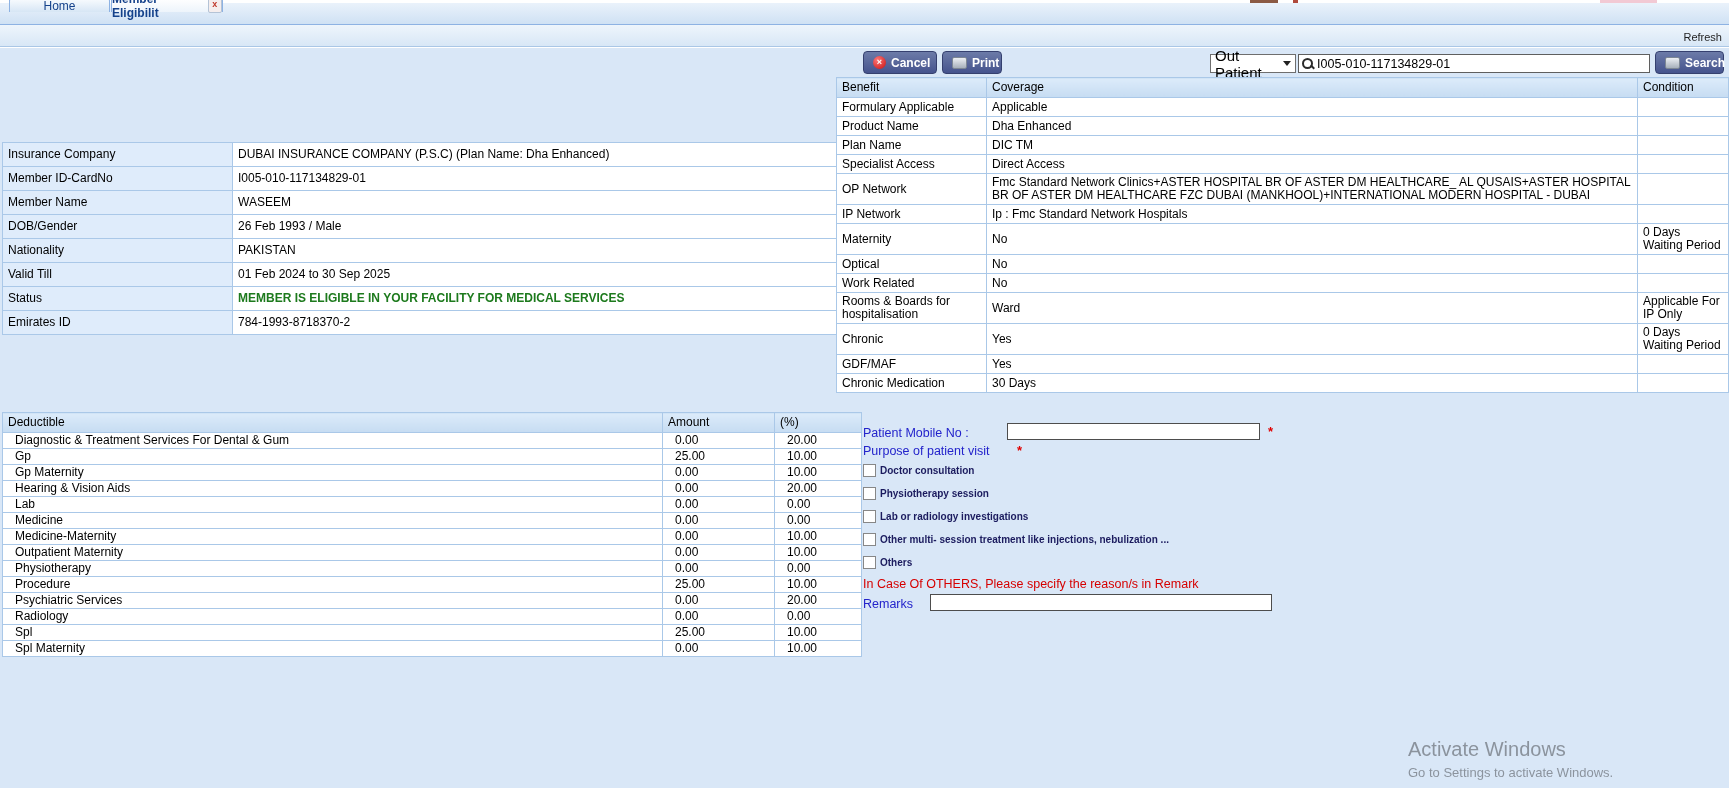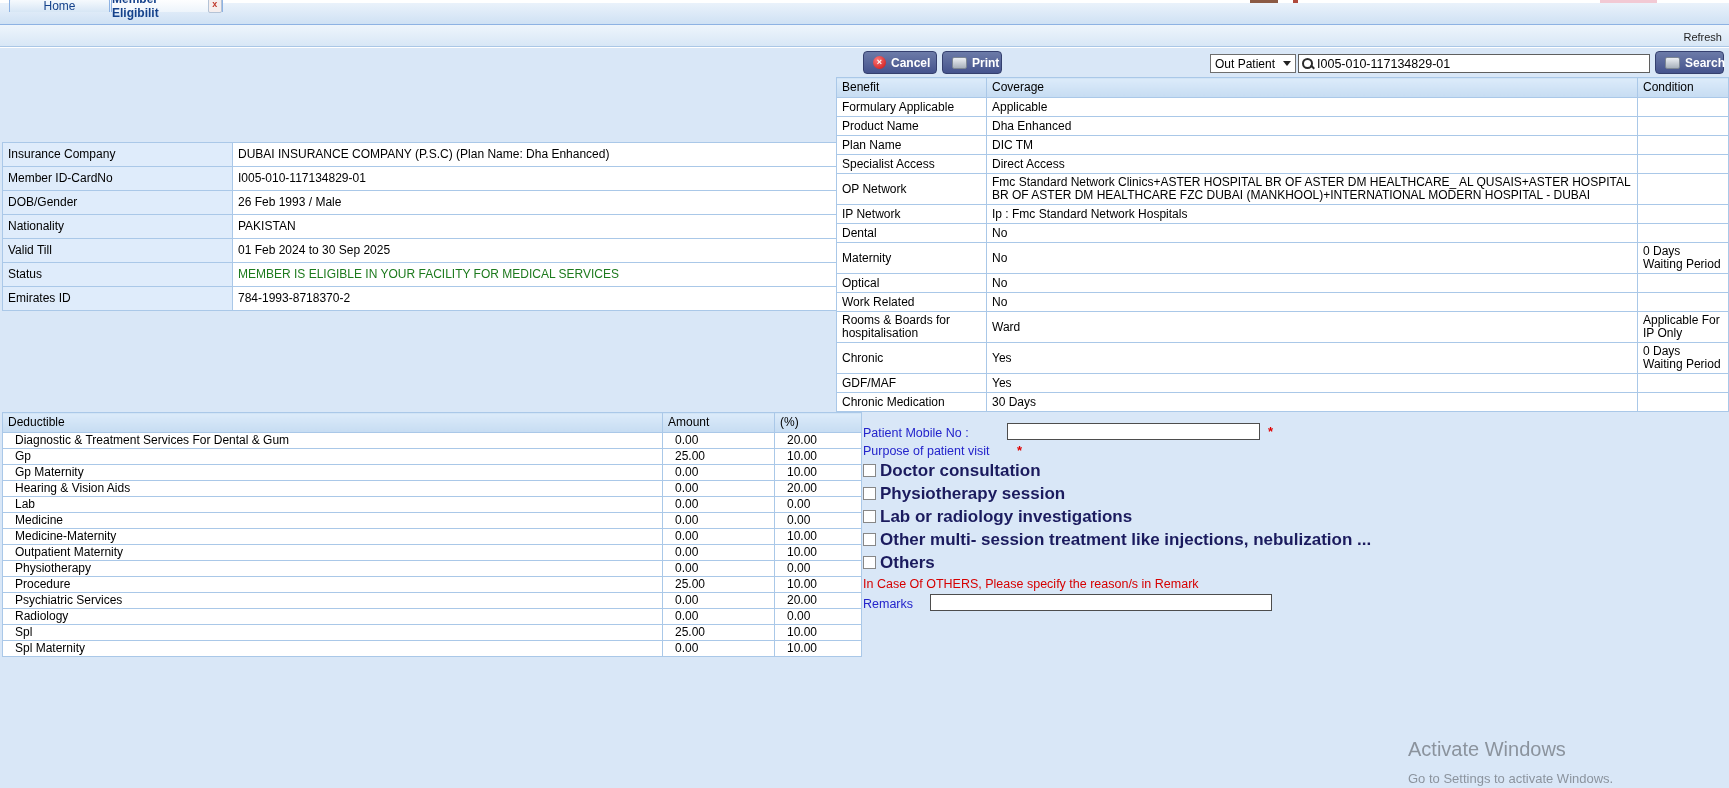--- a/index.html
+++ b/index.html
@@ -27,59 +27,59 @@
   
   .content-bg{position:absolute;left:0;top:47px;width:1729px;height:741px;background:#d9e7f7;border-top:1px solid #fff}
   
   .tbl{position:absolute;border-collapse:collapse;table-layout:fixed;background:#fff;font-size:12px;color:#000;border:1px solid #86add4}
   .tbl th,.tbl td{border:1px solid #aac8e8;padding:2px 5px;vertical-align:middle;text-align:left;overflow:hidden;line-height:13px}
   .tbl th{background:linear-gradient(#dcebfa,#c6dcf2);font-weight:normal;height:15px}
   .patient-tbl{left:2px;top:142px;width:858px}
   .patient-tbl th{text-align:center}
   .patient-tbl td{height:19px}
   .patient-tbl td.plabel{background:#dfecfb}
-  .status-green{color:#1d7a1d;font-weight:normal}
+  .status-green{color:#1d7a1d;font-weight:bold}
   .benefits-tbl{left:836px;top:77px;width:892px}
   .benefits-tbl td{height:14px}
   .deduct-tbl{left:2px;top:412px;width:859px}
   .deduct-tbl td{height:13px;padding:1px 12px}
   
   .btn{position:absolute;top:51px;height:23px;box-sizing:border-box;display:flex;align-items:center;gap:5px;
        padding:0 9px;background:linear-gradient(#6c7ba8,#45538d);border:1px solid #35406f;border-radius:4px;
        color:#fff;font-size:12px;font-weight:bold;cursor:pointer}
   .btn-cancel{left:863px;width:74px}
   .btn-print{left:942px;width:60px}
   .btn-search{left:1655px;width:69px}
   .cancel-ico{width:13px;height:13px;border-radius:50%;background:radial-gradient(circle at 35% 30%,#f77,#c41010);
               color:#fff;font-size:9px;line-height:13px;text-align:center;font-weight:bold;flex:none}
   .mini-ico{width:13px;height:10px;background:linear-gradient(#eceff3,#a7b0bb);border:1px solid #7d8794;border-radius:2px;flex:none}
   
   .select{position:absolute;left:1210px;top:54px;width:86px;height:19px;box-sizing:border-box;background:#fff;
           border:1px solid #6e6e6e;display:flex;align-items:center;justify-content:space-between;
-          padding:0 4px;font-size:12px;cursor:pointer}
+          padding:0 4px;font-size:15px;cursor:pointer}
   .sel-arrow{width:0;height:0;border-left:4px solid transparent;border-right:4px solid transparent;border-top:5px solid #222}
   .searchbox{position:absolute;left:1298px;top:54px;width:352px;height:19px;box-sizing:border-box;background:#fff;
              border:1px solid #5f5f5f;display:flex;align-items:center;gap:4px;padding:0 3px}
   .mag{width:7px;height:7px;border:2px solid #2b2b2b;border-radius:50%;position:relative;flex:none}
   .mag::after{content:"";position:absolute;left:6px;top:6px;width:5px;height:2px;background:#2b2b2b;transform:rotate(45deg)}
   .searchbox input{border:none;outline:none;flex:1;font-size:12.5px;font-family:inherit;background:transparent;padding:0}
   
   .flabel{position:absolute;font-size:12.5px;color:#2323cb;white-space:nowrap}
   .req{position:absolute;color:#e00000;font-size:13px;font-weight:bold}
   .finput{position:absolute;box-sizing:border-box;border:1px solid #4d4d4d;background:#fff;height:17px;
           font-size:12px;font-family:inherit;padding:0 3px;outline:none}
   .chk-list{position:absolute;left:863px;top:459px}
   .chk-row{display:flex;align-items:center;gap:4px;height:23px;cursor:default}
   .chk-box{width:11px;height:11px;border:1px solid #878787;background:#fff;flex:none;cursor:pointer}
-  .chk-label{font-size:17px;font-weight:bold;color:#1b1b5e;white-space:nowrap}
+  .chk-label{font-size:10px;font-weight:bold;color:#1b1b5e;white-space:nowrap}
   .others-note{position:absolute;left:863px;top:577px;font-size:12.5px;color:#d60000;white-space:nowrap}
   
   .watermark{position:absolute;left:1408px;top:738px;color:rgba(90,95,102,.62)}
   .wm1{font-size:20px}
-  .wm2{font-size:13px;margin-top:10px}
+  .wm2{font-size:13px;margin-top:4px}
 </style>
 </head>
 <body>
 
 <div class="screen">
 
   <div class="frag frag-a"></div>
   <div class="frag frag-b"></div>
   <div class="frag frag-c"></div>
 
@@ -125,20 +125,24 @@
         <col>
       </colgroup>
     <tbody>
     <tr>
       <td class="plabel">Insurance Company</td>
       <td>DUBAI INSURANCE COMPANY (P.S.C) (Plan Name: Dha Enhanced)</td>
         </tr>
     <tr>
       <td class="plabel">Member ID-CardNo</td>
       <td>I005-010-117134829-01</td>
+        </tr>
+    <tr>
+      <td class="plabel">Member Name</td>
+      <td>WASEEM</td>
         </tr>
     <tr>
       <td class="plabel">DOB/Gender</td>
       <td>26 Feb 1993 / Male</td>
         </tr>
     <tr>
       <td class="plabel">Nationality</td>
       <td>PAKISTAN</td>
         </tr>
     <tr>
@@ -200,25 +204,20 @@
           <td>Fmc Standard Network Clinics+ASTER HOSPITAL BR OF ASTER DM HEALTHCARE_ AL QUSAIS+ASTER HOSPITAL BR OF ASTER DM HEALTHCARE FZC DUBAI (MANKHOOL)+INTERNATIONAL MODERN HOSPITAL - DUBAI</td>
           <td></td>
         </tr>
 
         <tr>
           <td>IP Network</td>
           <td>Ip : Fmc Standard Network Hospitals</td>
           <td></td>
         </tr>
 
-        <tr>
-          <td>Dental</td>
-          <td>No</td>
-          <td></td>
-        </tr>
 
         <tr>
           <td>Maternity</td>
           <td>No</td>
           <td>0 Days Waiting Period</td>
         </tr>
 
         <tr>
           <td>Optical</td>
           <td>No</td>

